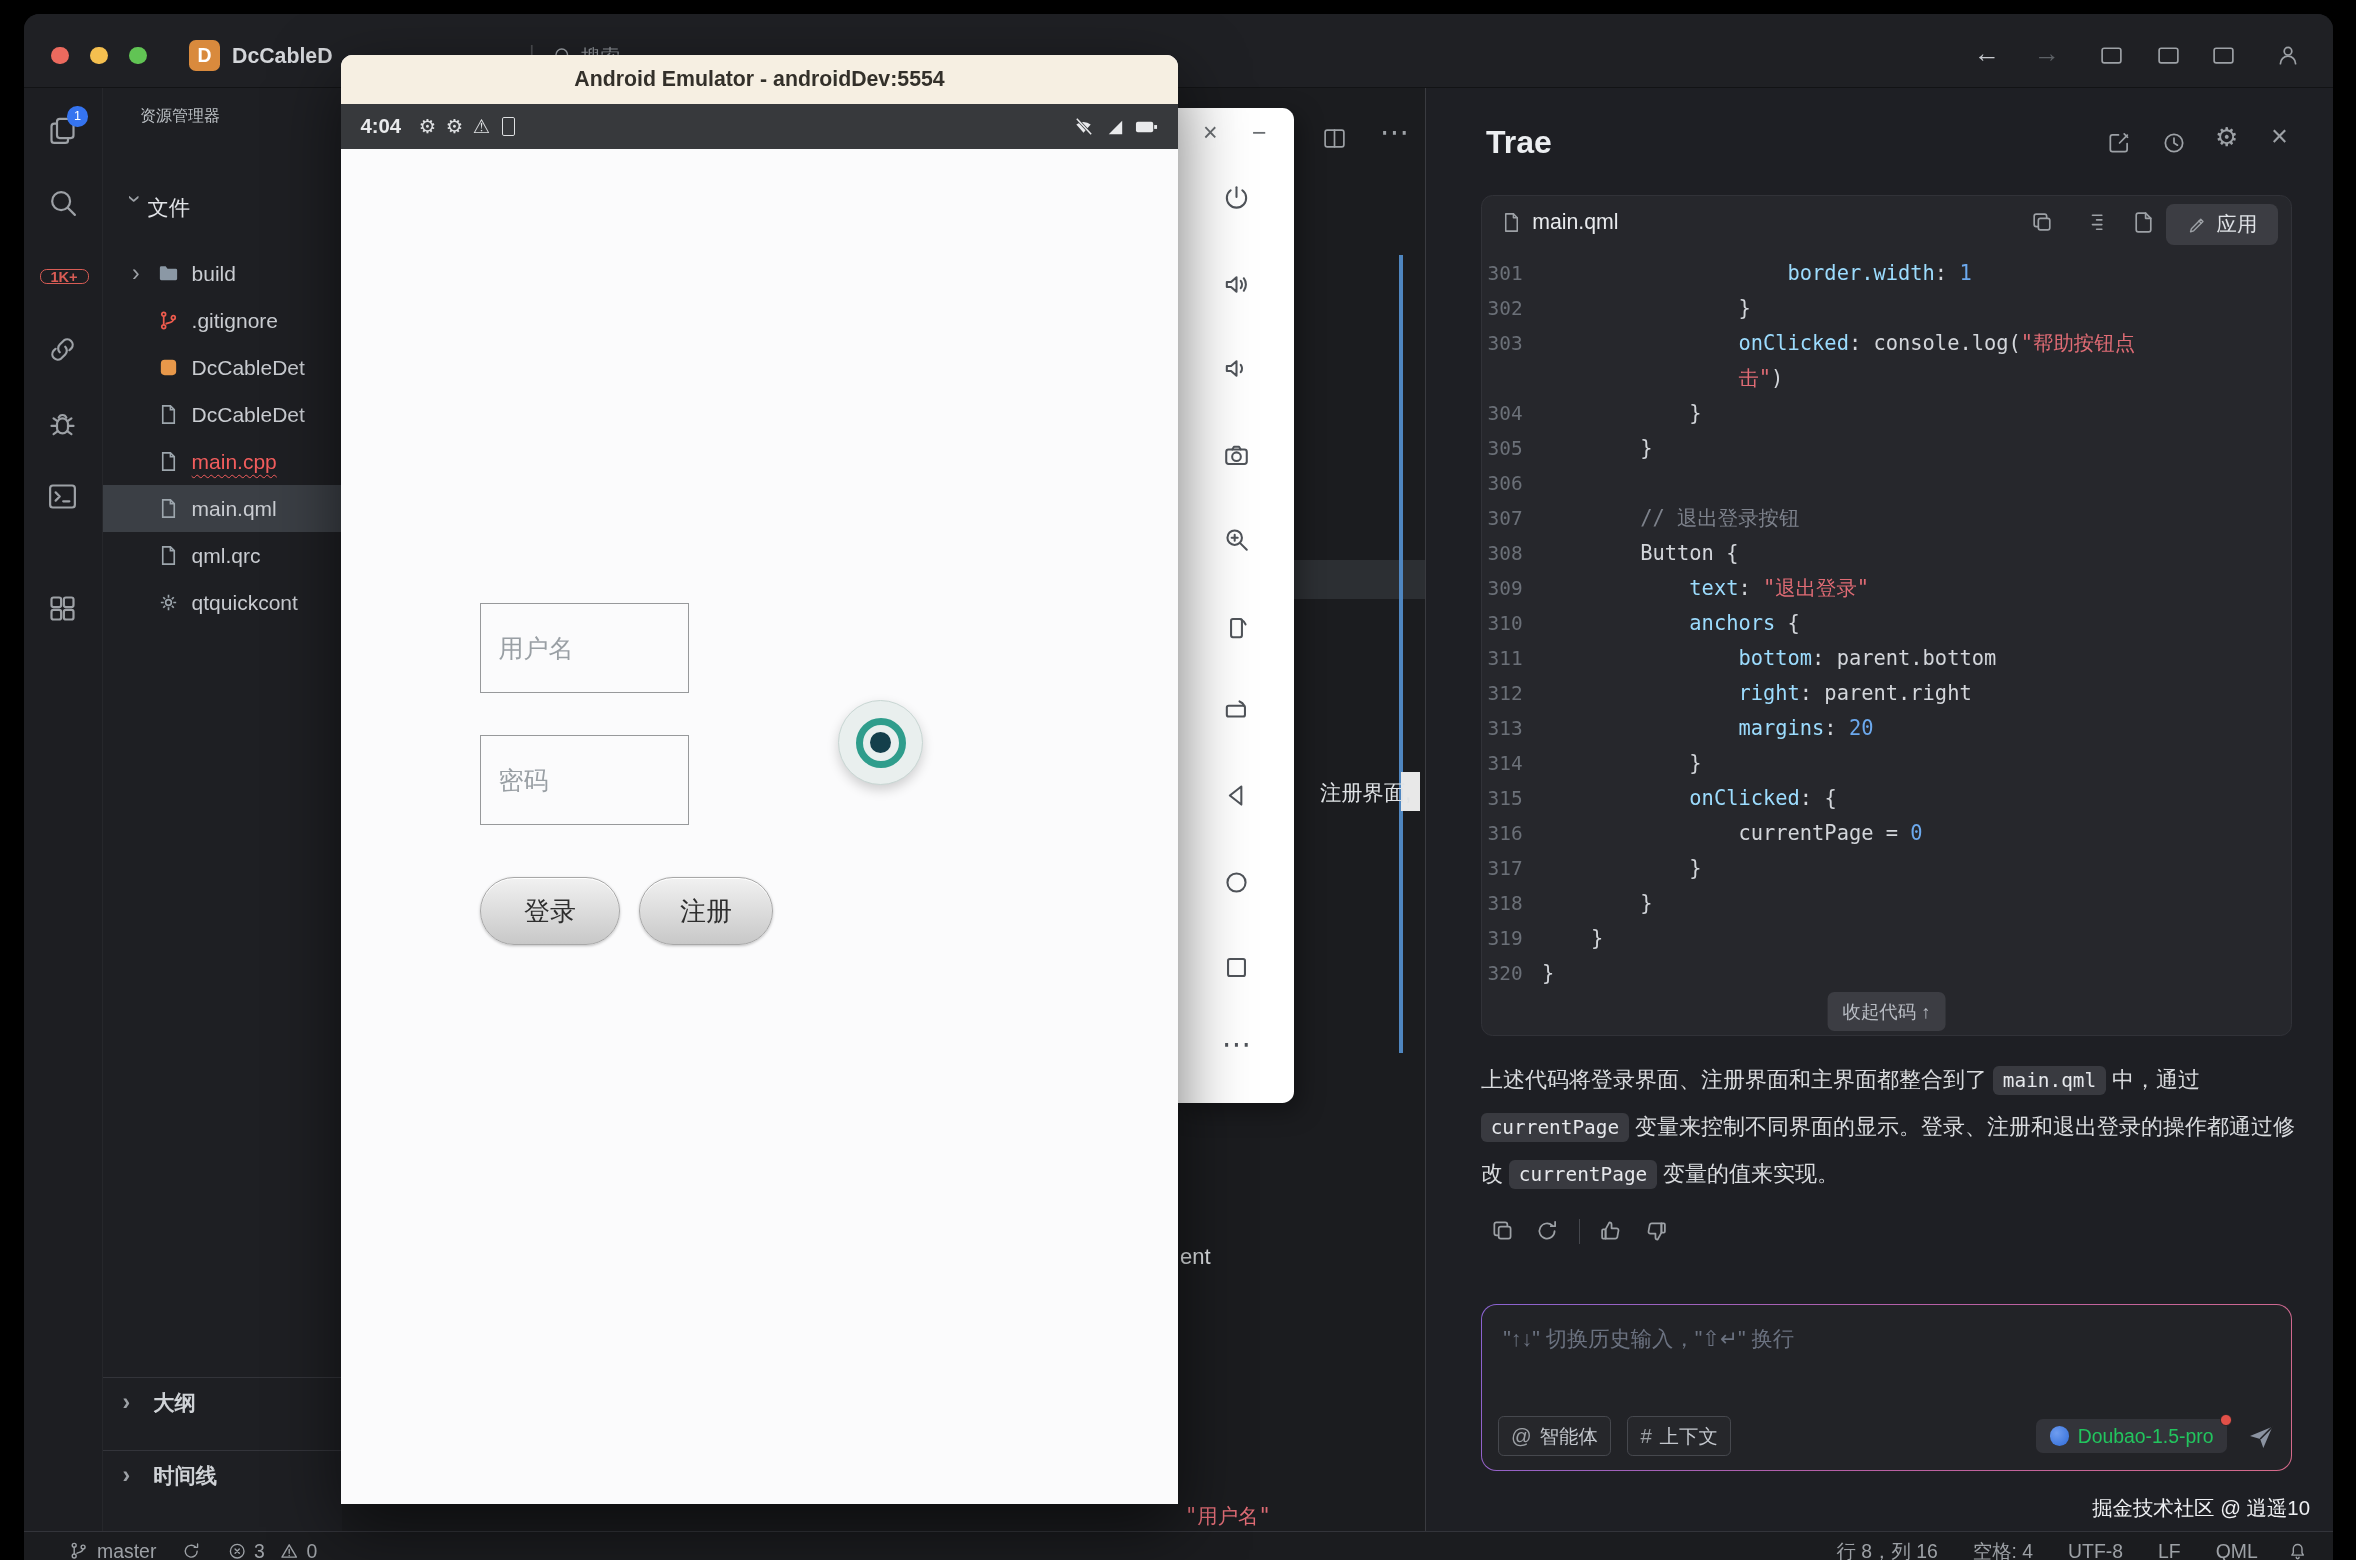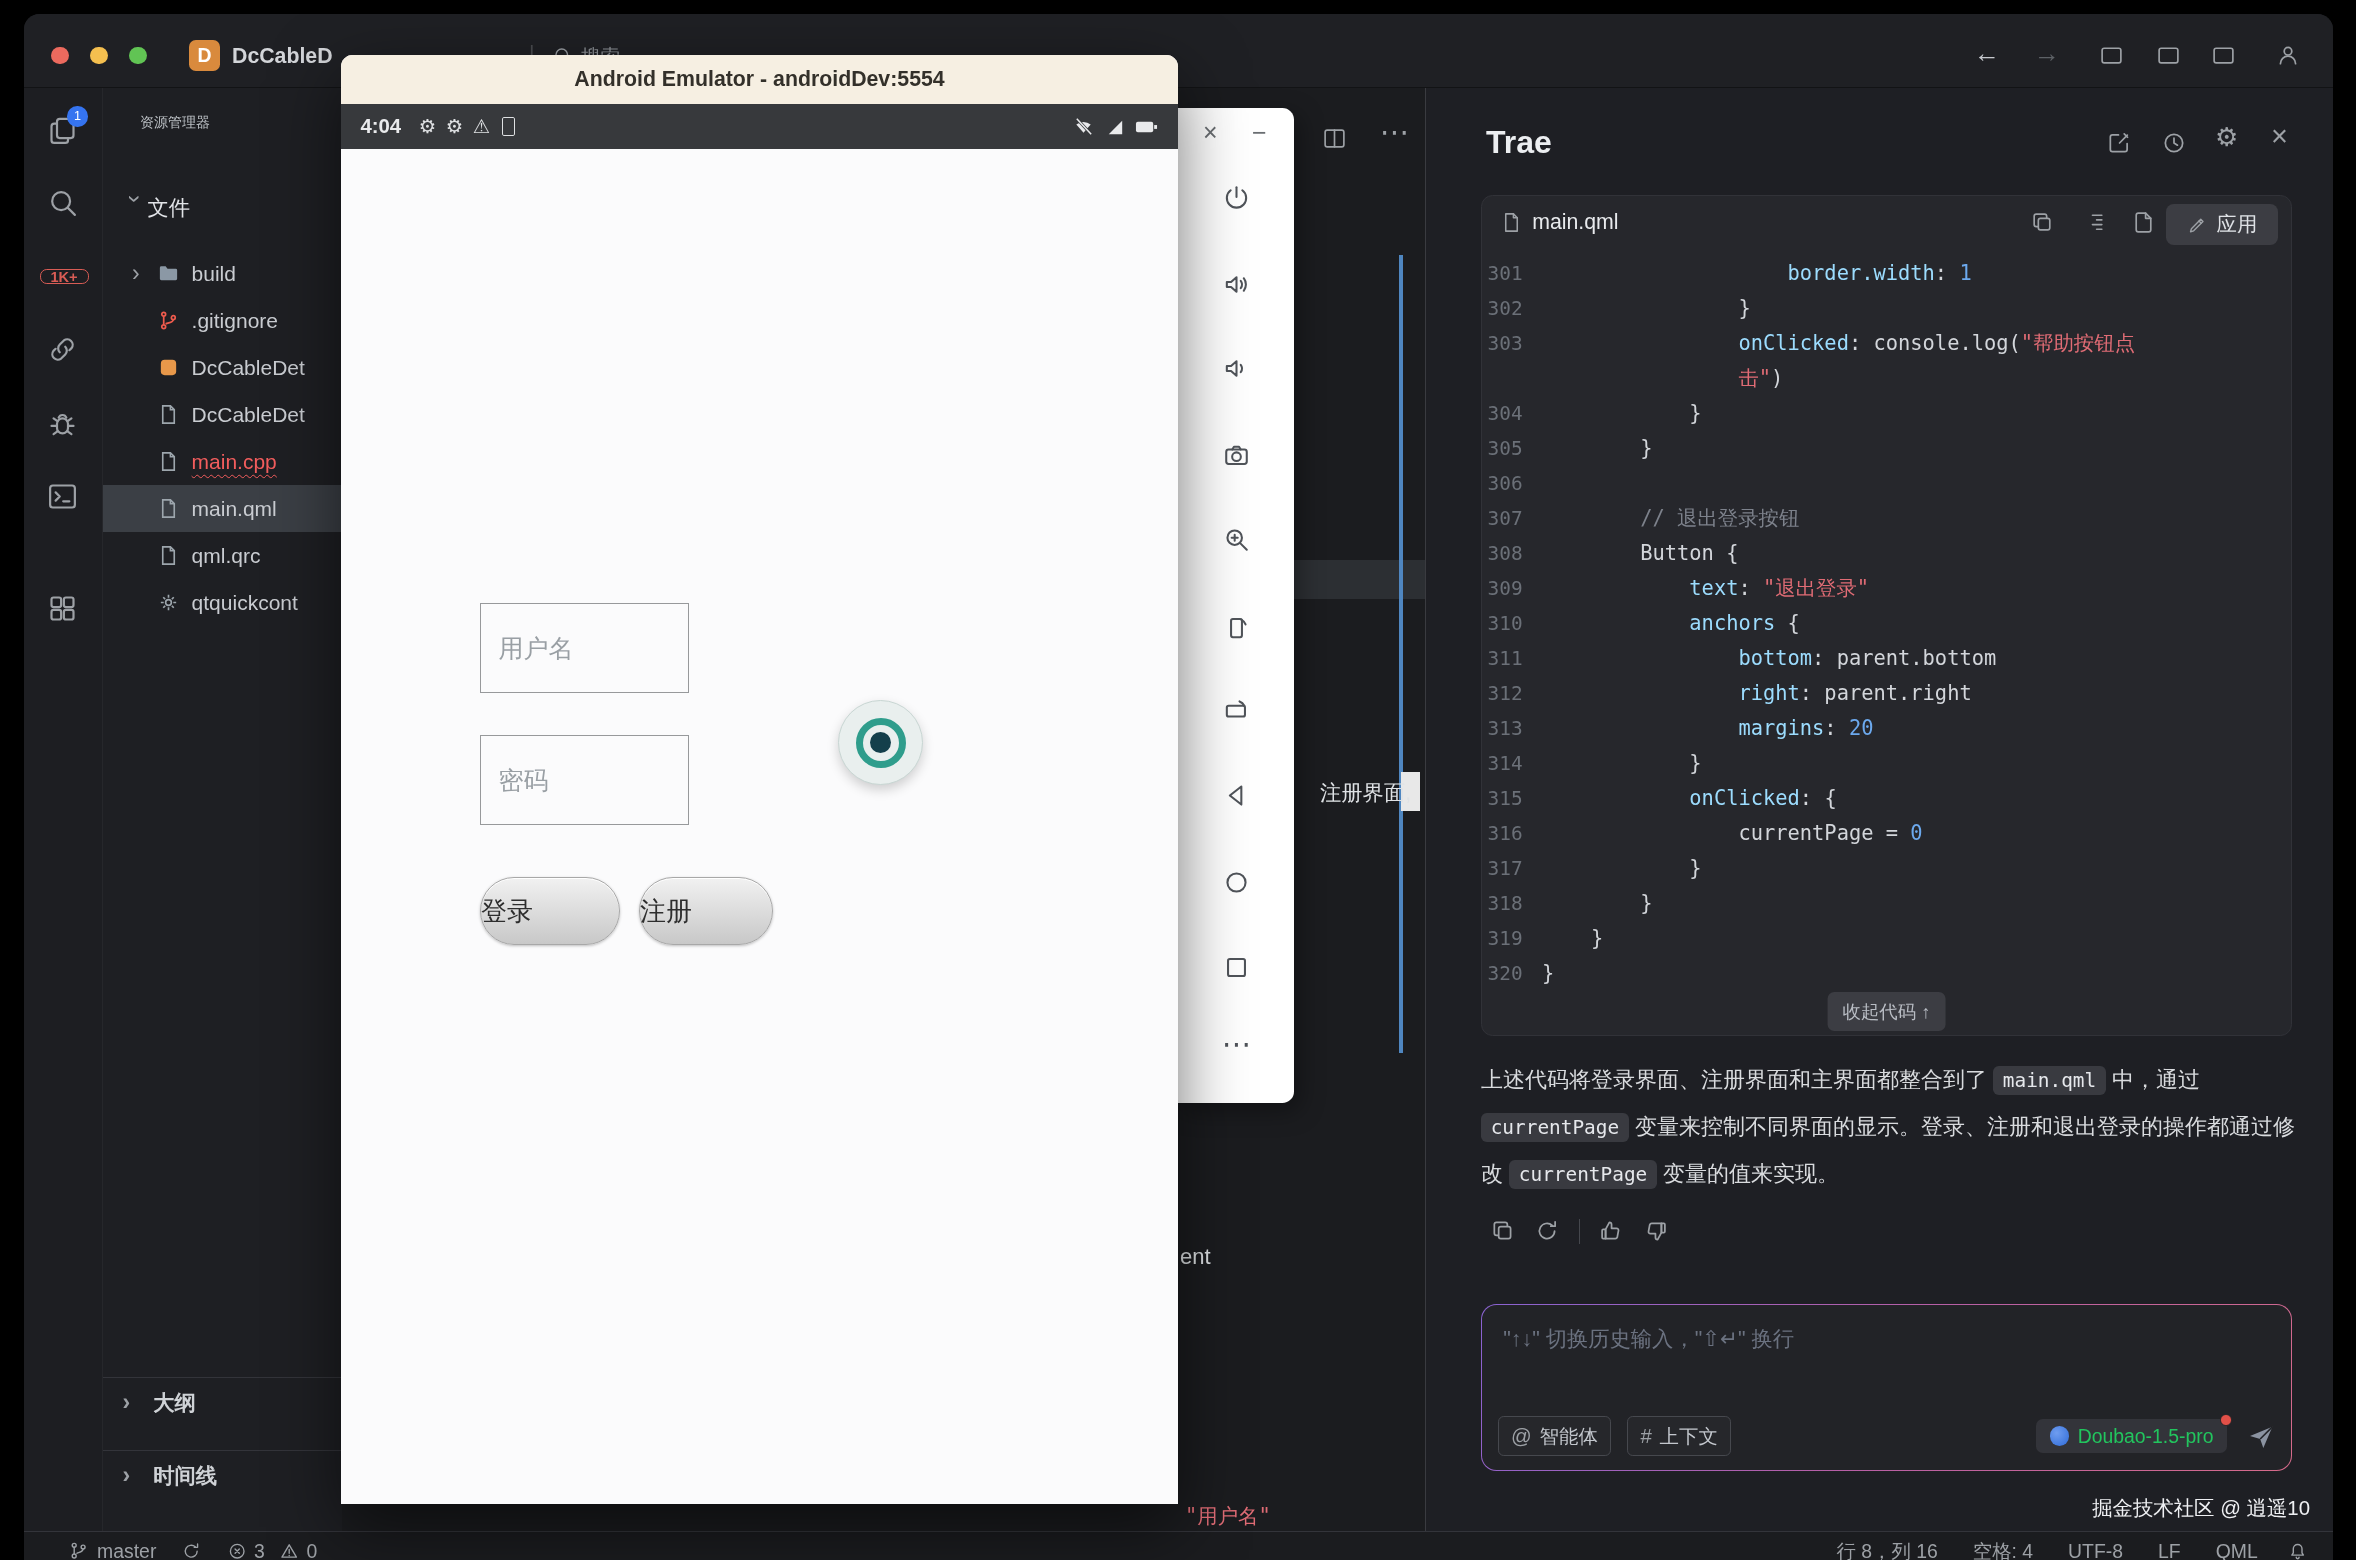--- a/index.html
+++ b/index.html
@@ -36,21 +36,21 @@
   .gutter{width:60px;text-align:right;padding-right:19.4px;color:#6b7078;flex:none;font-size:19.4px}
   .codetxt{white-space:pre}
   .tk-pl{color:#d3d6db}.tk-prop{color:#9cdcfe}.tk-str{color:#e06c75}.tk-num{color:#6ca9ee}.tk-com{color:#7d828c}
   .chip-code{background:#393a40;padding:2.9px 9.7px;border-radius:5.8px;font-family:"DejaVu Sans Mono","Liberation Mono",monospace;font-size:19.4px;color:#e6e8ec;white-space:nowrap}
   .inchip{display:inline-flex;align-items:center;gap:7.8px;border:1px solid #46484e;border-radius:5.8px;background:#26272b;color:#c3c7cd;font-size:19.4px;padding:5.8px 12.6px;cursor:pointer}
   
   .emu{position:absolute;left:341px;top:55px;width:837px;height:1449px;background:#fbfbfc;border-radius:11.6px 11.6px 0 0;z-index:30;box-shadow:0 23px 68px rgba(0,0,0,.55)}
   .emu-title{position:absolute;left:0;top:0;width:100%;height:49px;background:#f6efe2;border-radius:11.6px 11.6px 0 0;display:flex;align-items:center;justify-content:center;color:#33302a;font-size:21.3px;font-weight:600}
   .emu-status{position:absolute;left:0;top:49px;width:100%;height:45px;background:#37393c;display:flex;align-items:center;color:#e9eaec;padding:0 19.4px}
   .login-input{position:absolute;left:139px;width:209px;height:90px;border:1.9px solid #97999b;display:flex;align-items:center;padding-left:17.5px;color:#999fa4;font-size:25px;background:transparent;cursor:text}
-  .pillbtn{position:absolute;height:68px;border-radius:35px;background:linear-gradient(180deg,#f1f1f1,#c8c8c8);border:1px solid #a8a8a8;box-shadow:inset 0 1px 0 #fff,0 1px 2.9px rgba(0,0,0,.25);display:flex;align-items:center;color:#2e2e2e;font-size:26px;cursor:pointer}
+  .pillbtn{position:absolute;height:68px;border-radius:35px;background:linear-gradient(180deg,#f1f1f1,#c8c8c8);border:1px solid #a8a8a8;box-shadow:inset 0 1px 0 #fff,0 1px 2.9px rgba(0,0,0,.25);display:flex;align-items:center;justify-content:center;color:#2e2e2e;font-size:26px;cursor:pointer}
   .etoolbar{position:absolute;left:1178px;top:108px;width:116px;height:995px;background:#fff;border-radius:0 11.6px 11.6px 0;z-index:25;box-shadow:5.8px 7.8px 25px rgba(0,0,0,.35)}
   .etool{position:absolute;left:44px;width:29px;height:29px;cursor:pointer}
   .sitem{color:#9da1a6;font-size:19.4px;white-space:nowrap;cursor:pointer}
   .statusbar{position:absolute;left:24px;top:1531px;width:2309px;height:39px;background:#1b1c1f;border-top:1px solid #33343a;z-index:10;display:flex;align-items:center}
 </style>
 </head>
 <body>
 
 <div class="screen">
 
@@ -131,21 +131,21 @@
       <svg class="ic" width="33" height="33" viewBox="0 0 24 24">
           <rect x="4" y="4" width="7" height="7" rx="1.5"></rect>
           <rect x="13" y="4" width="7" height="7" rx="1.5"></rect>
           <rect x="4" y="13" width="7" height="7" rx="1.5"></rect>
           <rect x="13" y="13" width="7" height="7" rx="1.5"></rect>
         </svg>
     </div>
   </div>
 
   <div class="explorer">
-    <div class="abs" style="left:37px;top:27px;color:#bcc0c5;font-size:14px">资源管理器</div>
+    <div class="abs" style="left:37px;top:19px;color:#bcc0c5;font-size:16px">资源管理器</div>
     <div class="abs" style="left:0;top:97px;width:100%;height:47px;display:flex;align-items:center;padding-left:19.4px;color:#e2e4e8;font-weight:normal;font-size:21.3px;cursor:pointer">
       <span class="fchev" style="display:inline-block;transform:rotate(90deg)">›</span>
       <span>文件</span>
     </div>
     <div class="abs" style="left:0;top:163px;width:100%">
         <div class="frow">
           <span class="fchev">›</span>
           <svg viewBox="0 0 24 24" class="fisvg">
             <path d="M3 6a1.5 1.5 0 0 1 1.5-1.5H9l2 2.5h8.5A1.5 1.5 0 0 1 21 8.5v9a1.5 1.5 0 0 1-1.5 1.5h-15A1.5 1.5 0 0 1 3 17.5z" fill="#8b98a5"></path>
           </svg>

